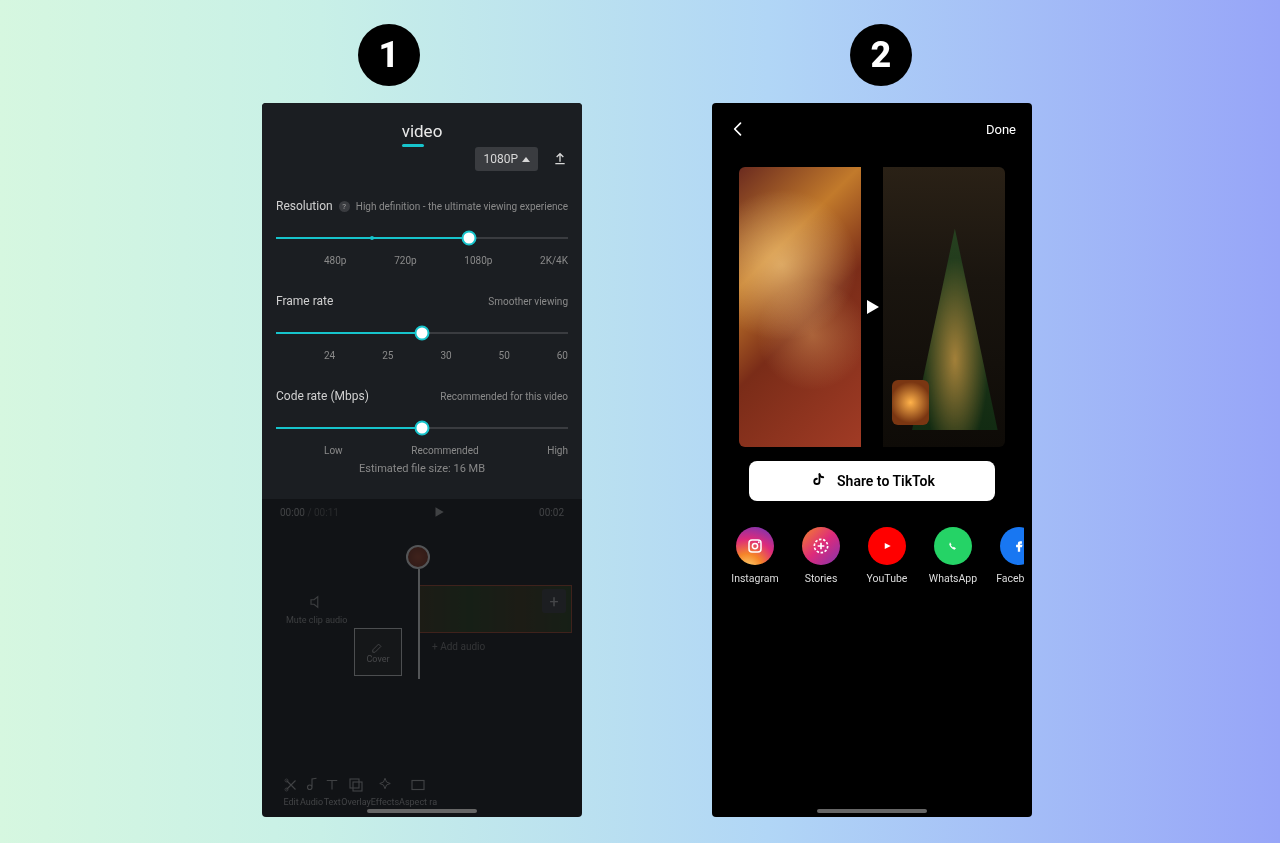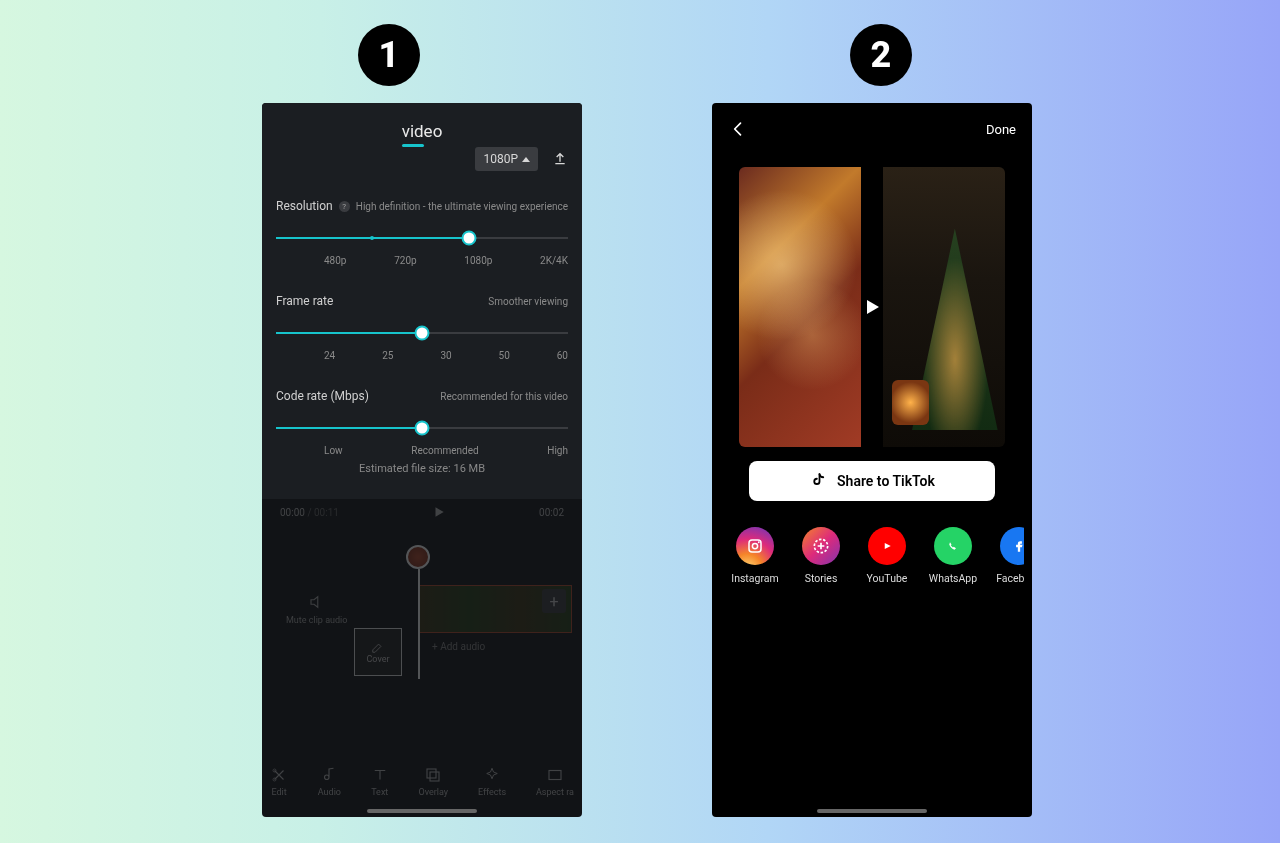--- a/index.html
+++ b/index.html
@@ -36,21 +36,21 @@
   .timebar .t{font-size:10px;color:#bbb;}
   .timeline{position:relative;height:130px;margin-top:22px;}
   .mute{position:absolute;left:24px;top:44px;text-align:center;color:#aaa;font-size:9px;}
   .mute .sp{width:18px;height:18px;margin:0 auto 4px;}
   .cover{position:absolute;left:92px;top:36px;width:48px;height:48px;background:#222;border:1px solid #e5e5e5;display:flex;flex-direction:column;align-items:center;justify-content:center;font-size:9px;color:#ccc;margin-top:43px;}
   .clip{position:absolute;left:156px;top:36px;right:10px;height:48px;background:linear-gradient(90deg,#3b3415,#254018,#3b3415,#254018);border:1px solid #b74a2c;}
   .addbox{position:absolute;right:16px;top:40px;width:24px;height:24px;background:#3a3c40;color:#ccc;display:flex;align-items:center;justify-content:center;font-size:16px;border-radius:3px;}
   .cursor{position:absolute;left:156px;top:20px;bottom:0;width:2px;background:#fff;}
   .bubble{position:absolute;left:144px;top:-4px;width:24px;height:24px;border-radius:50%;background:radial-gradient(circle,#b74a2c,#7a2c18);border:2px solid #fff;}
   .addaudio{position:absolute;left:170px;top:92px;font-size:10px;color:#888;}
-  .toolbar{position:absolute;left:0;right:0;bottom:20px;display:flex;justify-content:space-between;padding:0 8px;}
+  .toolbar{position:absolute;left:0;right:0;bottom:10px;display:flex;justify-content:flex-start;padding:0 20px;}
   .tool{text-align:center;color:#bbb;font-size:9px;}
   .tool .ic{width:18px;height:18px;margin:0 auto 3px;}
   .homebar{position:absolute;left:50%;bottom:4px;width:110px;height:4px;background:#666;border-radius:3px;transform:translateX(-50%);}
   
   #p2{left:712px;top:103px;}
   .p2-top{display:flex;align-items:center;justify-content:space-between;padding:16px 16px 0;}
   .back{width:20px;height:20px;}
   .done{font-size:13px;color:#fff;}
   .p2-title{text-align:center;font-size:24px;font-weight:700;color:#fff;margin-top:22px;}
   .p2-sub{text-align:center;font-size:12px;color:#cfcfcf;margin:8px 28px 0;line-height:1.45;}

